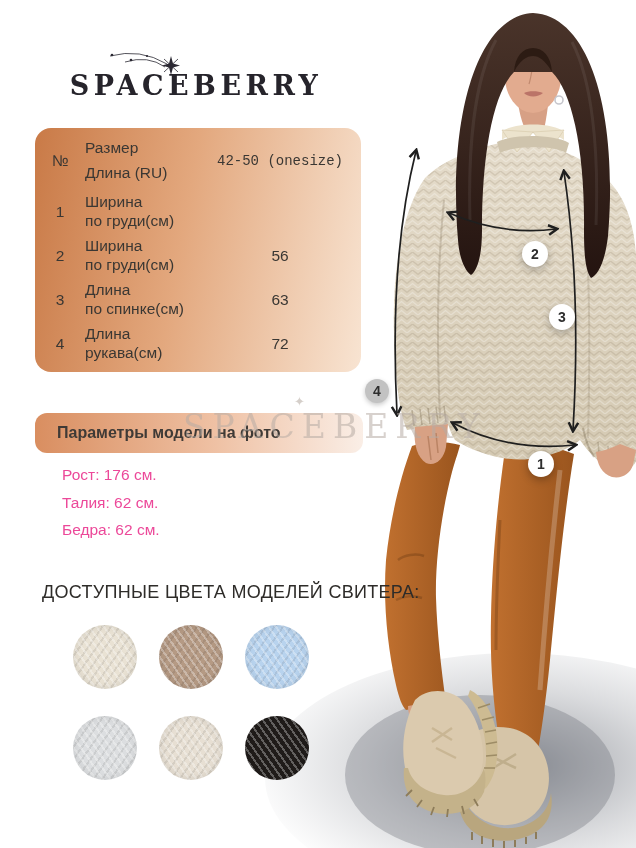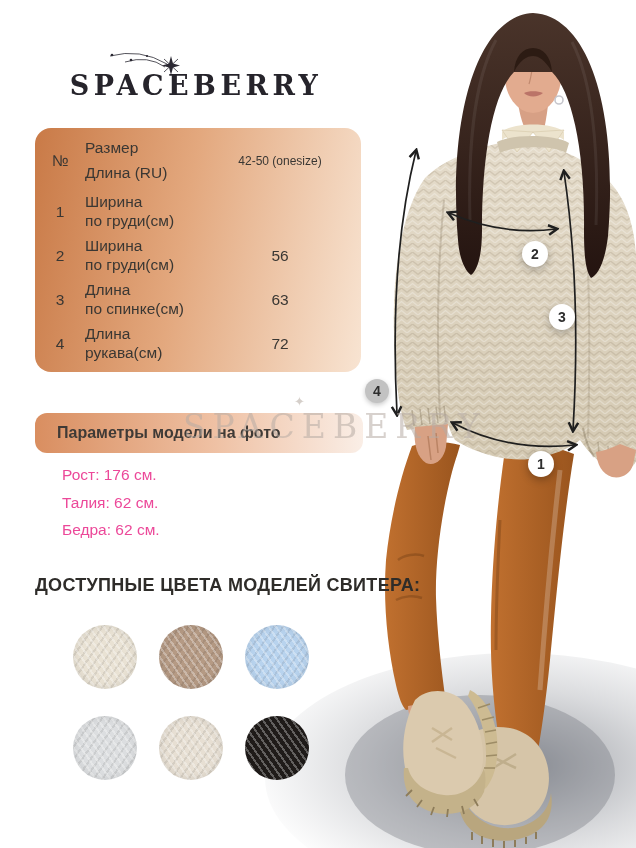--- a/index.html
+++ b/index.html
@@ -19,32 +19,32 @@
   
   .size-table{position:absolute;left:35px;top:128px;width:326px;height:244px;border-radius:16px;
       background:linear-gradient(100deg,var(--table_gradient_dark,#c97a47) 0%,#e3a87e 45%,var(--table_gradient_light,#f8e4d2) 100%);
       z-index:2;padding-top:4px;box-sizing:border-box;}
   .trow{display:grid;grid-template-columns:50px 128px 1fr;align-items:center;height:44px;}
   .trow.head{height:58px;}
   .cell-num{text-align:center;font-size:15.5px;font-weight:500;}
   .cell-name{text-align:left;font-size:15.5px;font-weight:500;line-height:1.2;}
   .trow.head .cell-name{line-height:1.6;}
   .cell-val{text-align:center;font-size:15.5px;font-weight:500;padding-right:14px;}
-  .trow.head .cell-val{font-size:12px;}
+  .trow.head .cell-val{font-size:14px;font-family:Liberation Mono, monospace;}
 
   
   .params-bar{position:absolute;left:35px;top:413px;width:328px;height:40px;border-radius:12px;
       background:linear-gradient(90deg,var(--bar_gradient_dark,#d98e60) 0%,#efc1a4 55%,var(--bar_gradient_light,#faeee6) 100%);
       display:flex;align-items:center;padding-left:22px;box-sizing:border-box;z-index:2;}
   .params-bar span{font-size:16px;font-weight:600;color:#3f3a36;}
   .params-list{position:absolute;left:62px;top:461px;margin:0;padding:0;list-style:none;z-index:2;}
   .params-list li{font-size:15.5px;line-height:27.5px;color:#ec4899;}
 
   
-  .colors-title{position:absolute;left:35px;top:575px;margin:0;font-size:18px;font-weight:700;
+  .colors-title{position:absolute;left:35px;top:575px;margin:7px;font-size:18px;font-weight:400;
       letter-spacing:.3px;color:#2e2c29;z-index:2;white-space:nowrap;}
   .swatches{position:absolute;left:73px;top:625px;display:grid;
       grid-template-columns:repeat(3,64px);gap:27px 22px;z-index:2;}
   .swatch{width:64px;height:64px;border-radius:50%;background-color:var(--c,#ccc);
       background-image:
         repeating-linear-gradient(55deg,rgba(255,255,255,.30) 0 2px,transparent 2px 6px),
         repeating-linear-gradient(-55deg,rgba(0,0,0,.08) 0 2px,transparent 2px 7px);
       box-shadow:inset 0 0 10px rgba(0,0,0,.10);}
 
   

